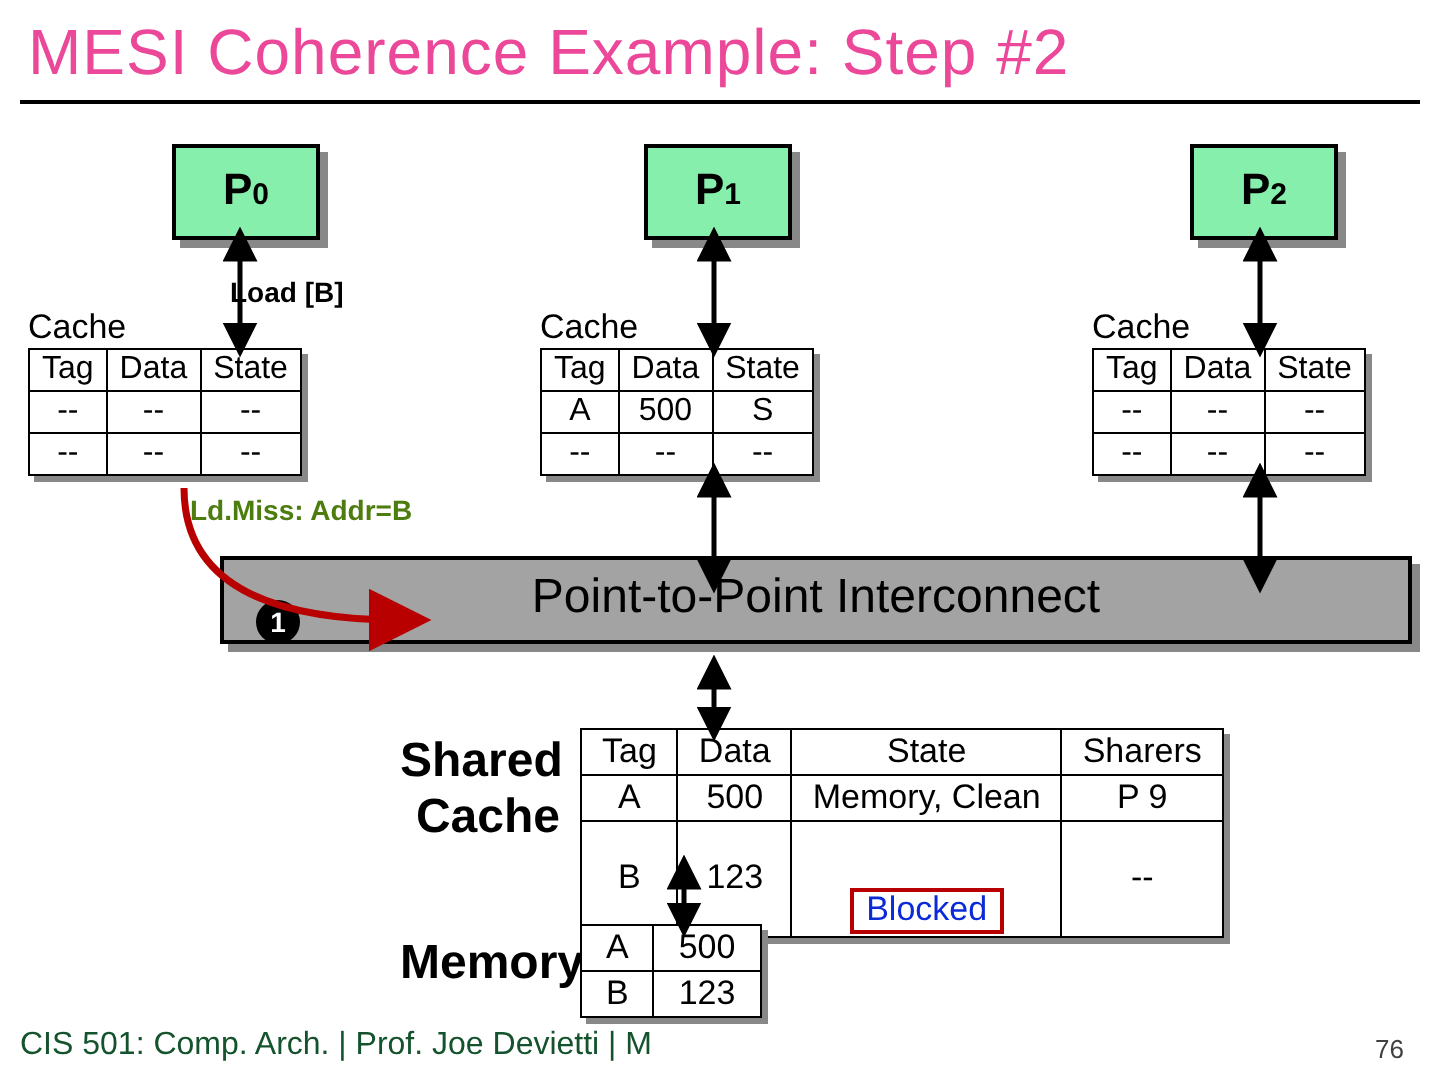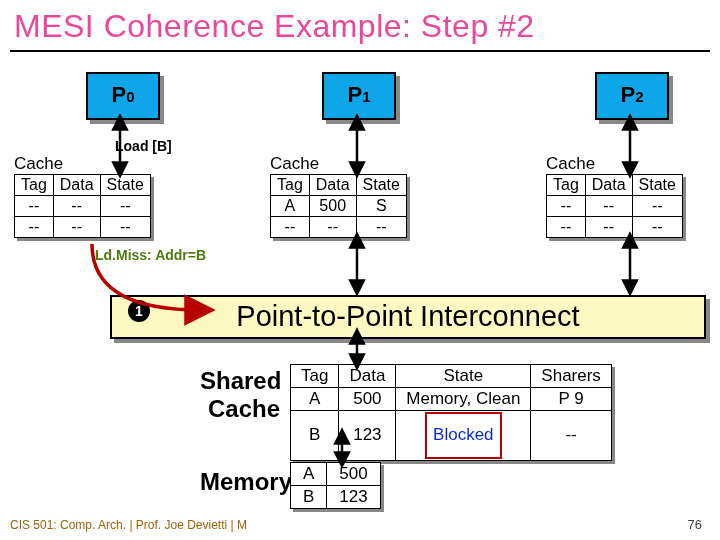--- a/index.html
+++ b/index.html
@@ -27,21 +27,21 @@
     width: 700px;
     height: 0;
     border-top: 2px solid #000;
   }
 
   .proc-box {
     position: absolute;
     top: 72px;
     width: 70px;
     height: 44px;
-    background: #0ea5e9;
+    background: #86efac;
     border: 2px solid #000;
     box-shadow: 4px 4px 0 #888;
     text-align: center;
     line-height: 42px;
     font-family: Arial, sans-serif;
     font-weight: bold;
     font-size: 22px;
   }
   .proc-box .sub { font-size: 15px; }
 
@@ -76,30 +76,30 @@
     position: absolute;
     font-family: Arial, sans-serif;
     font-weight: bold;
     font-size: 14px;
     color: #4d7c0f;
   }
 
   .interconnect-box {
     position: absolute;
     left: 110px;
-    top: 295px;
+    top: 278px;
     width: 592px;
     height: 40px;
-    background: #fef9c3;
+    background: #a3a3a3;
     border: 2px solid #000;
     box-shadow: 4px 4px 0 #888;
     text-align: center;
     line-height: 38px;
     font-family: Arial, sans-serif;
-    font-size: 29px;
+    font-size: 24px;
   }
 
   .step-badge {
     position: absolute;
     width: 22px;
     height: 22px;
     border-radius: 50%;
     background: #000;
     color: #fff;
     font-family: Arial, sans-serif;
@@ -131,22 +131,23 @@
     text-align: center;
     font-weight: normal;
   }
   .blocked-cell {
     color: #0b2bd8;
     font-weight: normal;
   }
   .blocked-box {
     border: 2px solid #b80000;
     display: inline-block;
-    padding: 12px 6px;
+    padding: 0 6px;
     line-height: 1.1;
+    margin-top: 32px;
   }
 
   table.mem {
     position: absolute;
     border-collapse: collapse;
     background: #fff;
     box-shadow: 3px 3px 0 #888;
     font-family: Arial, sans-serif;
   }
   table.mem td {
@@ -154,22 +155,22 @@
     padding: 1px 12px;
     font-size: 17px;
     text-align: center;
   }
 
   .footer {
     position: absolute;
     left: 10px;
     bottom: 8px;
     font-family: Arial, sans-serif;
-    font-size: 12px;
-    color: #a16207;
+    font-size: 16px;
+    color: #14532d;
   }
   .footer-right {
     position: absolute;
     right: 18px;
     bottom: 8px;
     font-family: Arial, sans-serif;
     font-size: 13px;
     color: #404040;
   }
 

